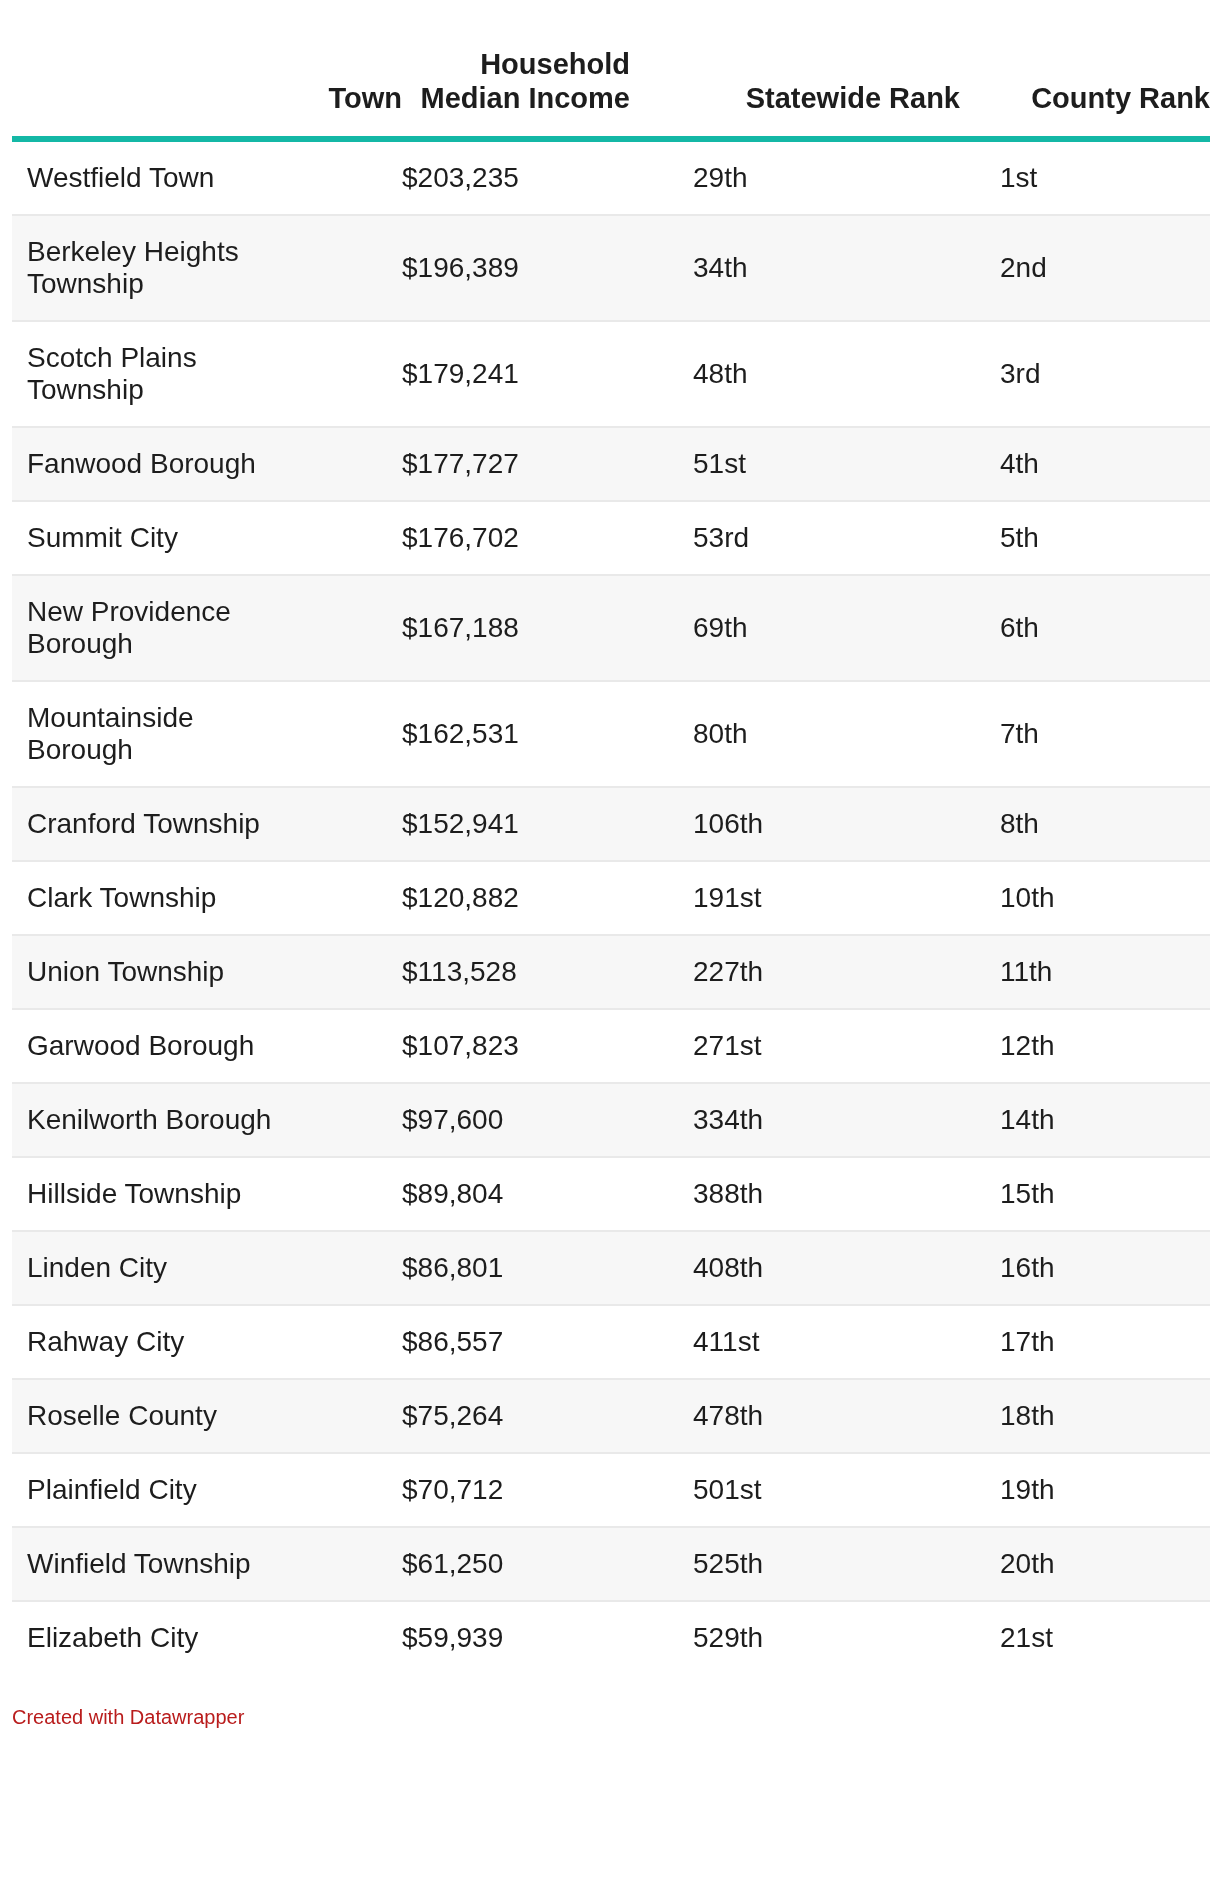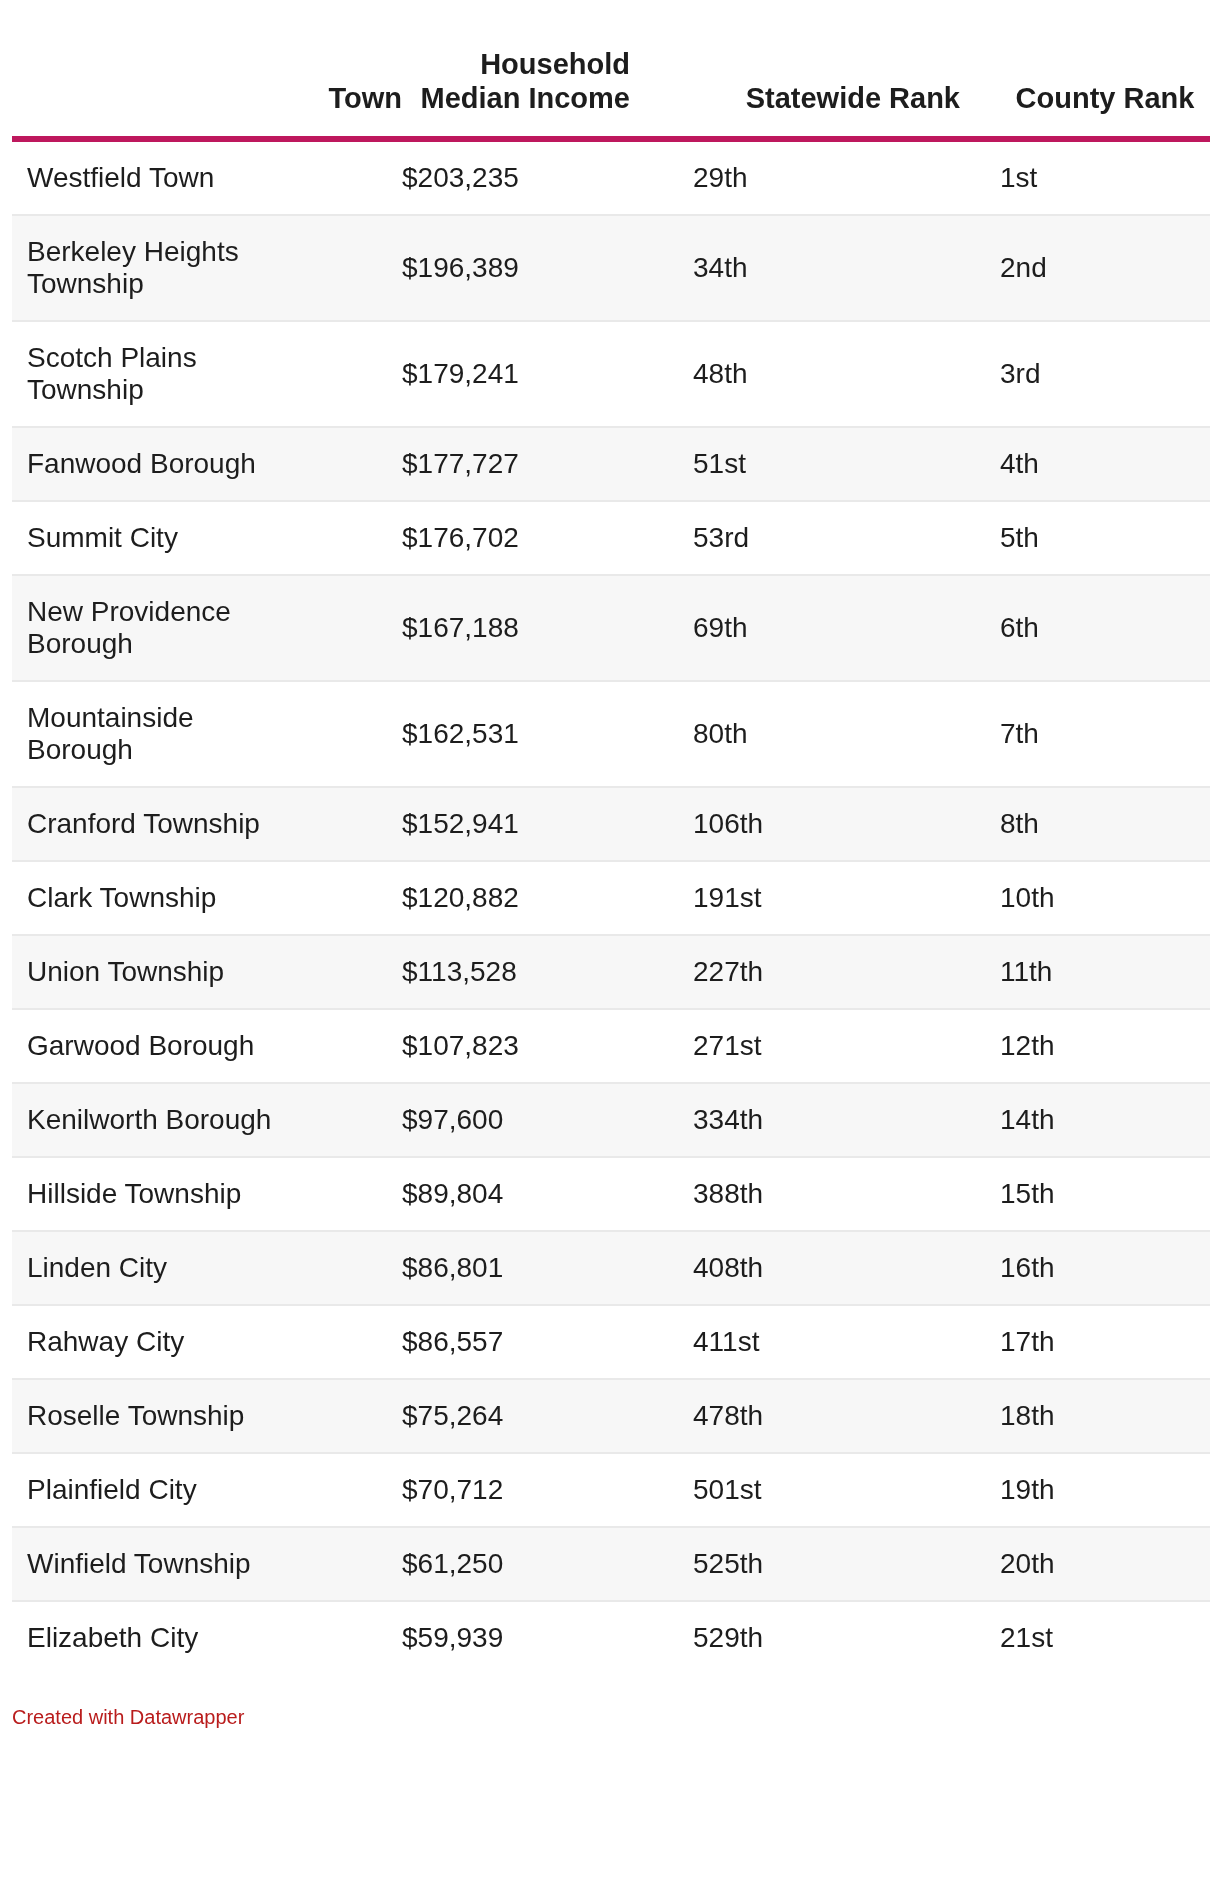--- a/index.html
+++ b/index.html
@@ -22,27 +22,27 @@
   col.c-statewide { width: 310px; }
   col.c-county { width: 250px; }
 
   thead th {
     height: 139px;
     vertical-align: bottom;
     font-size: 29px;
     font-weight: bold;
     line-height: 34px;
     padding: 0 0 21px 0;
-    border-bottom: 6px solid #be185d;
+    border-bottom: 6px solid #14b8a6;
     color: #1d1d1d;
   }
   th.town { text-align: right; padding-left: 15px; }
   th.income { text-align: right; padding-right: 20px; }
   th.statewide { text-align: right; padding-left: 43px; }
-  th.county { text-align: center; padding-left: 40px; margin-top: 6px; }
+  th.county { text-align: right; padding-left: 40px; margin-top: 6px; }
 
   tbody td {
     font-size: 28px;
     line-height: 32px;
     padding: 20px 0;
     border-bottom: 2px solid #e9e9e9;
     vertical-align: middle;
     color: #1d1d1d;
   }
   tbody tr:nth-child(even) { background: #f7f7f7; }
@@ -171,21 +171,21 @@
     <td class="statewide">408th</td>
     <td class="county">16th</td>
   </tr>
         <tr>
     <td class="town">Rahway City</td>
     <td class="income">$86,557</td>
     <td class="statewide">411st</td>
     <td class="county">17th</td>
   </tr>
         <tr>
-    <td class="town">Roselle Township</td>
+    <td class="town">Roselle County</td>
     <td class="income">$75,264</td>
     <td class="statewide">478th</td>
     <td class="county">18th</td>
   </tr>
         <tr>
     <td class="town">Plainfield City</td>
     <td class="income">$70,712</td>
     <td class="statewide">501st</td>
     <td class="county">19th</td>
   </tr>

